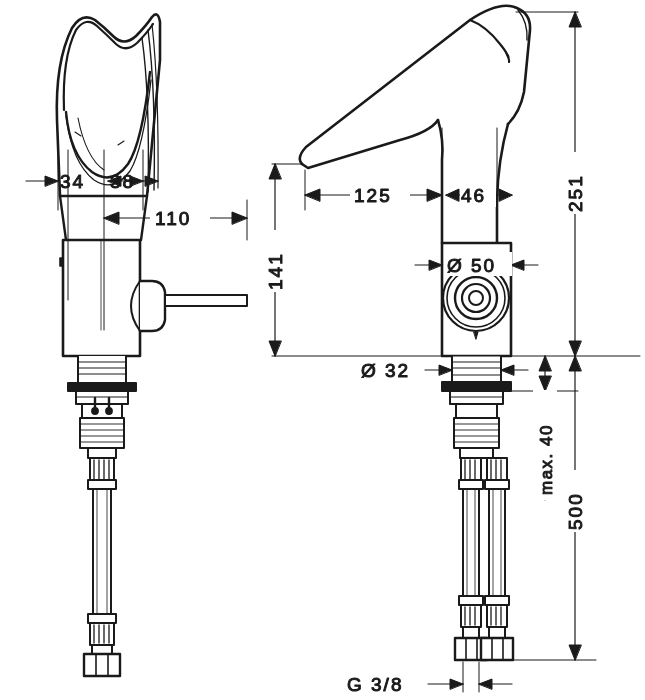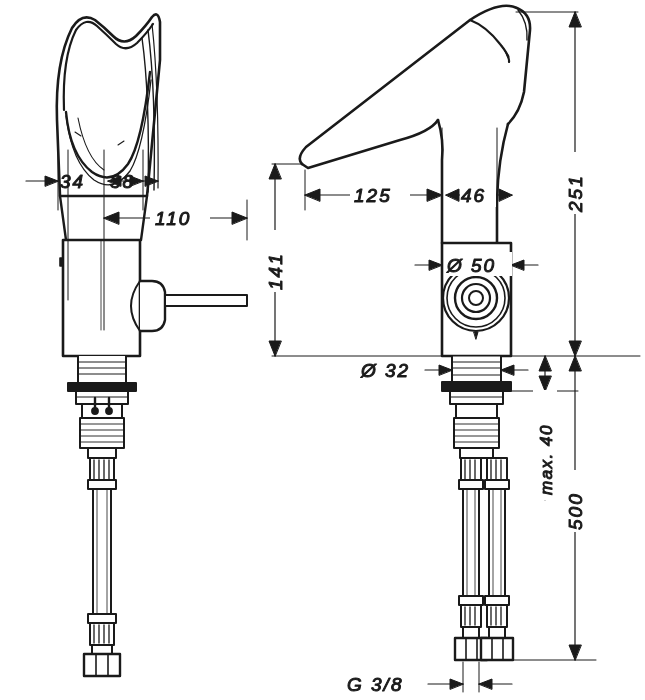--- a/index.html
+++ b/index.html
@@ -1,18 +1,18 @@
 <!DOCTYPE html>
 <html><head>
 <meta charset="utf-8">
 <style>
   html,body{margin:0;padding:0;background:#ffffff;}
   body{width:645px;height:700px;overflow:hidden;
        font-family:"Liberation Sans","DejaVu Sans",sans-serif;}
-  #sheet{position:relative;width:645px;height:608px;background:#fff;font-style:italic;}
+  #sheet{position:relative;width:645px;height:608px;background:#fff;}
   svg{display:block;}
   .dimtext{
     font-family:"Liberation Sans","DejaVu Sans",sans-serif;
     font-size:19px;
     letter-spacing:2px;
     fill:#1a1a1a;
     user-select:none;
   }
   .dimtext.small{font-size:17px;letter-spacing:1.5px;}
 </style>

